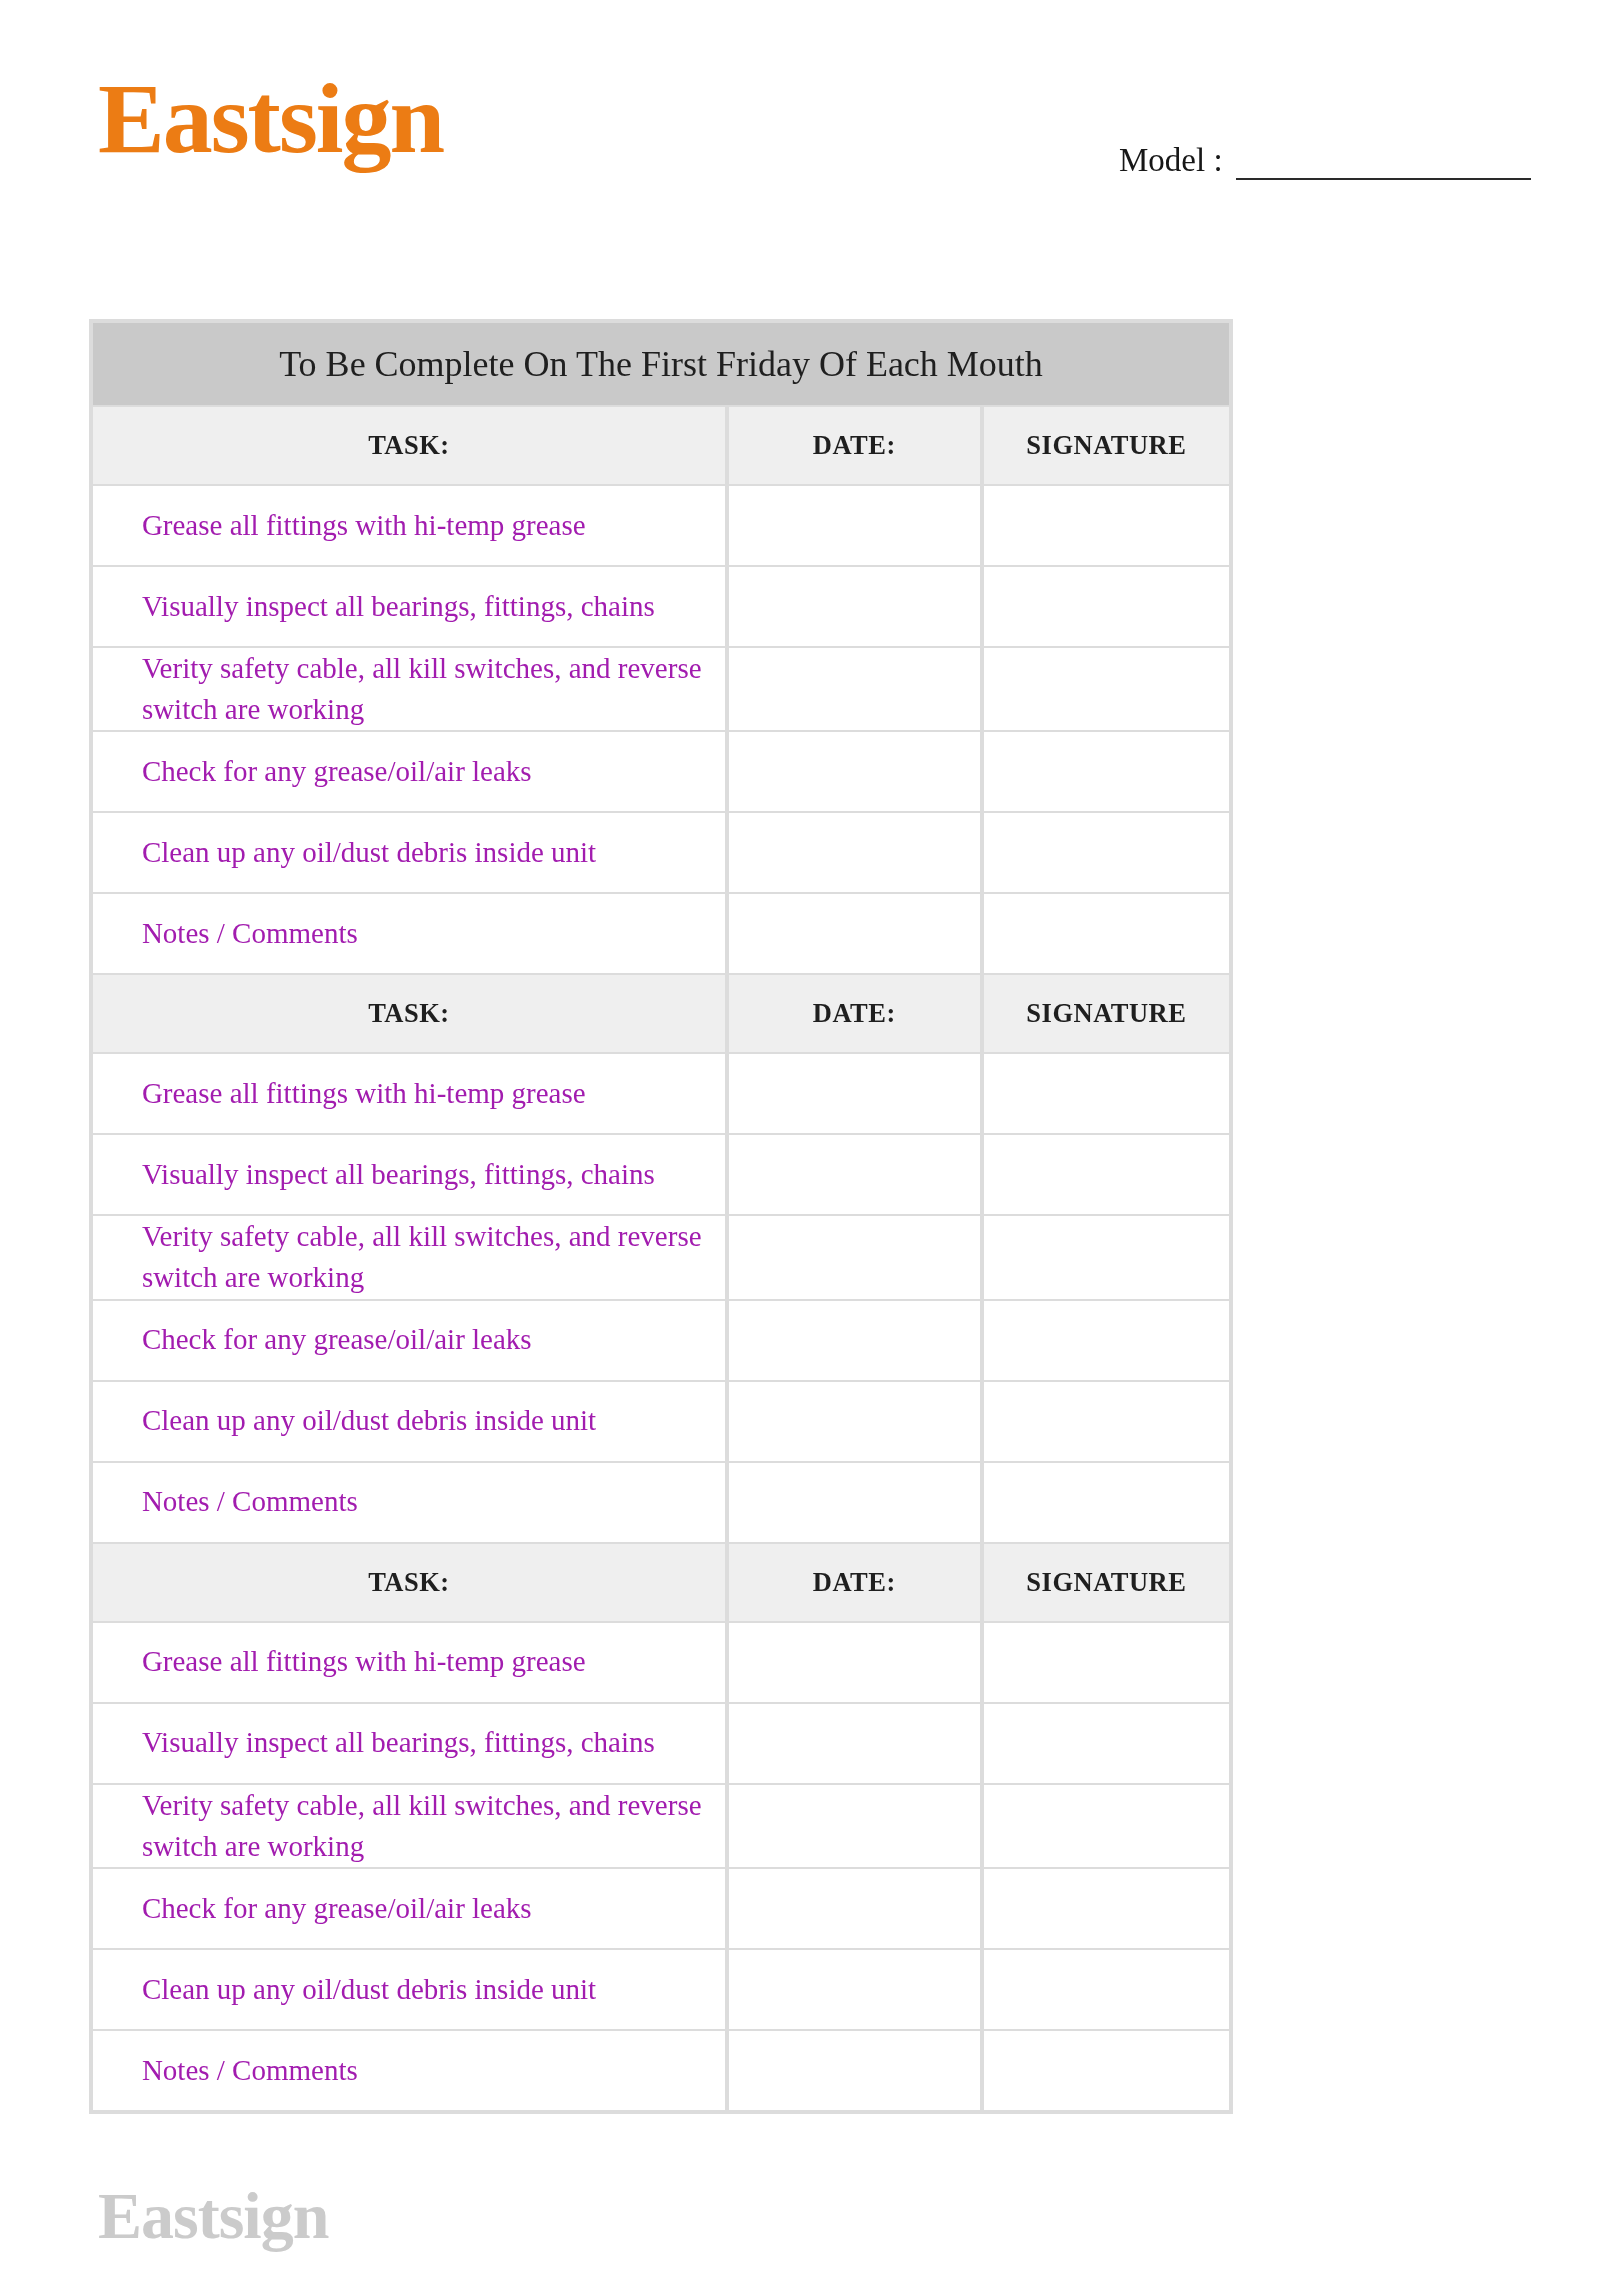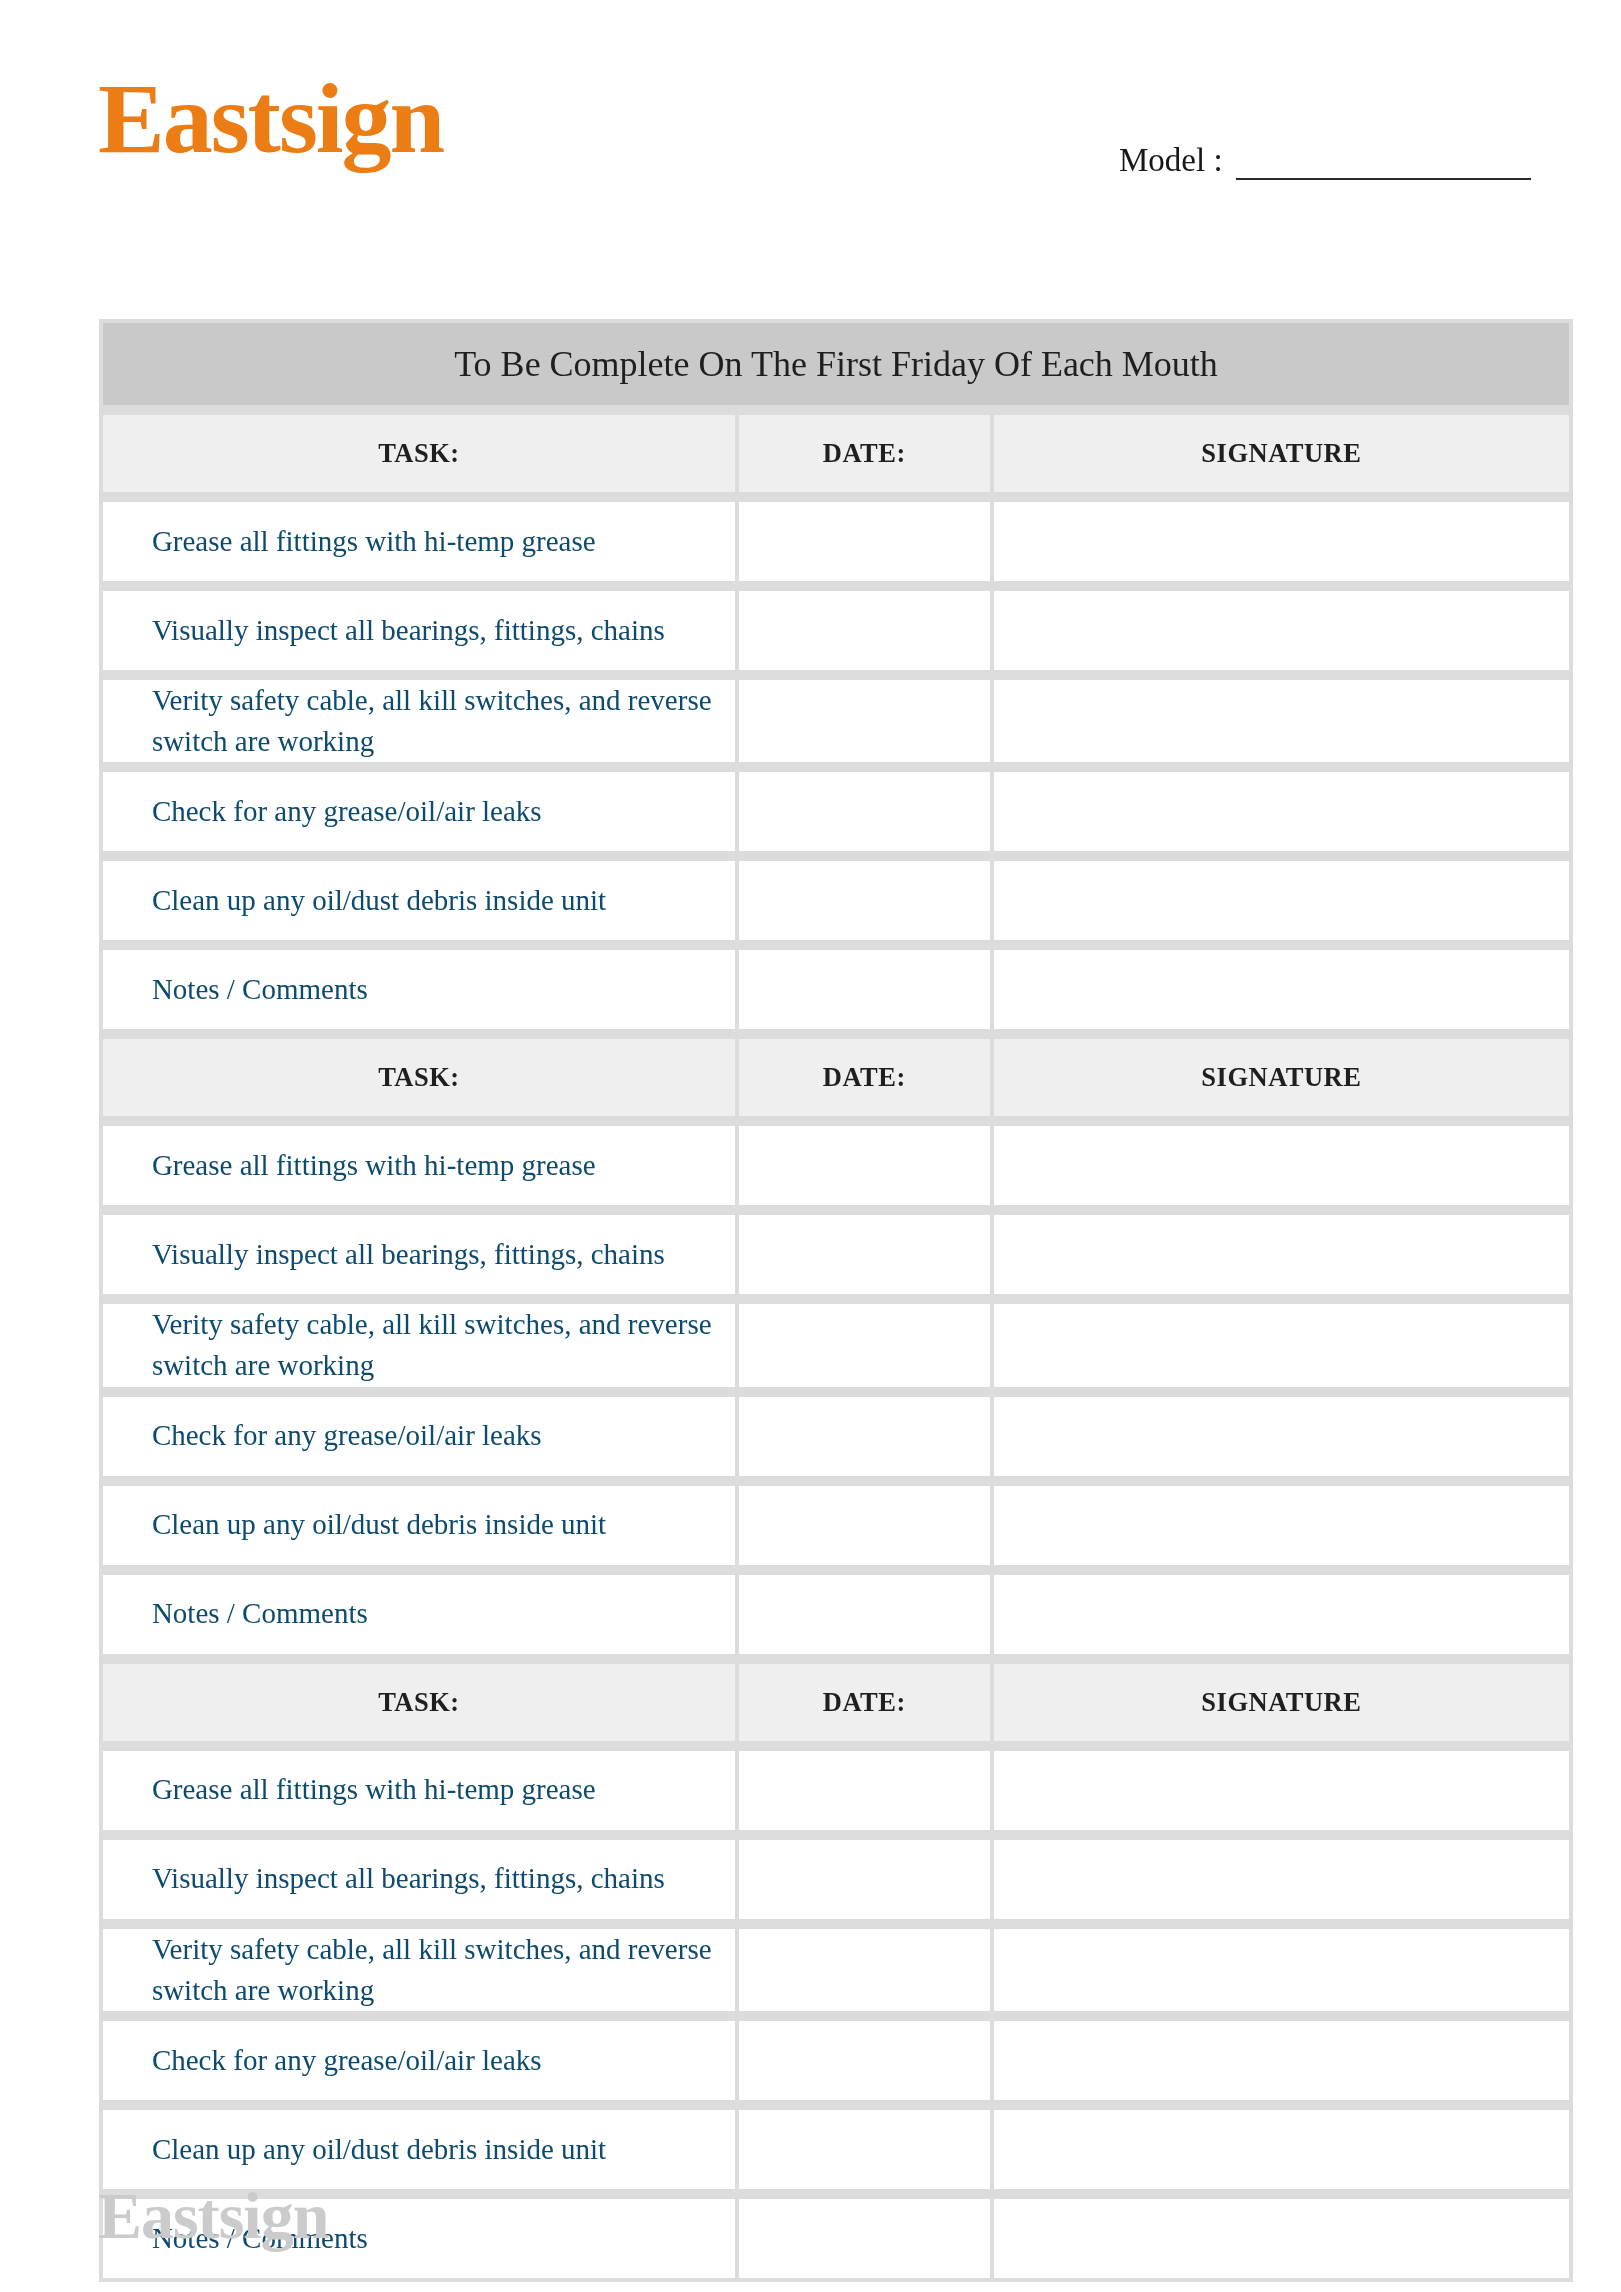--- a/index.html
+++ b/index.html
@@ -54,29 +54,29 @@
     font-size: 65px;
     font-weight: 700;
     letter-spacing: -1px;
     color: #2b2424;
     line-height: 1;
   }
 
   
   .schedule-table {
     position: absolute;
-    left: 99px;
+    left: 89px;
     top: 319px;
-    width: 1474px;
+    width: 1144px;
     box-sizing: border-box;
     background: var(--border-gray, #DCDCDC);
     padding: 3.9px;
     display: flex;
     flex-direction: column;
-    gap: 10px;
+    gap: 2px;
   }
   .banner {
     height: 82px;
     background: var(--banner-gray, #C9C9C9);
     display: flex;
     align-items: center;
     justify-content: center;
     font-size: 36px;
     color: #1f1f1f;
   }
@@ -104,21 +104,21 @@
   }
   .task-cell {
     padding-left: 49px;
     padding-right: 9.8px;
     box-sizing: border-box;
   }
   .task-text {
     font-size: 29px;
     line-height: 1.42;
     max-width: 578px;
-    color: #0c4a6e;
+    color: #a21caf;
   }
   .date-cell, .sig-cell {
     justify-content: center;
     font-size: 27.4px;
   }
 
   
   .footer-logo {
     position: absolute;
     left: 98px;

